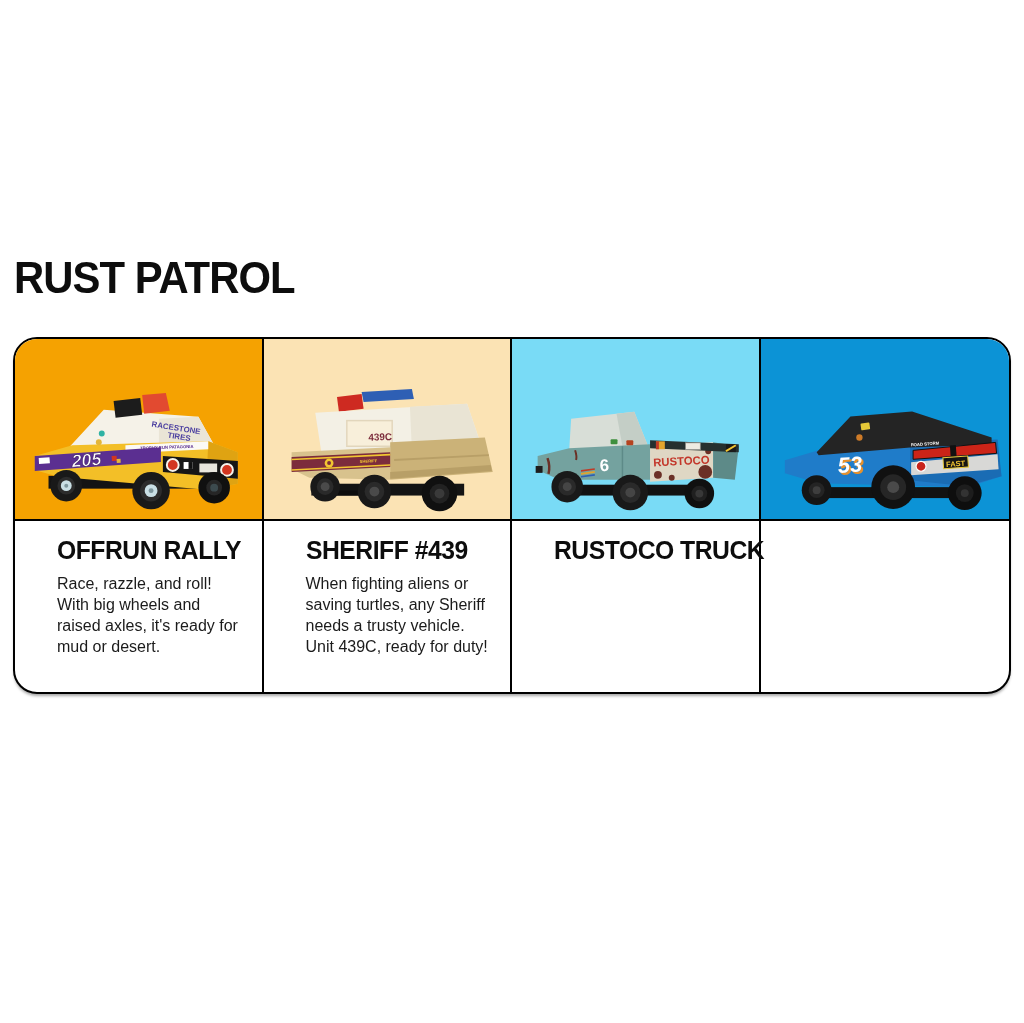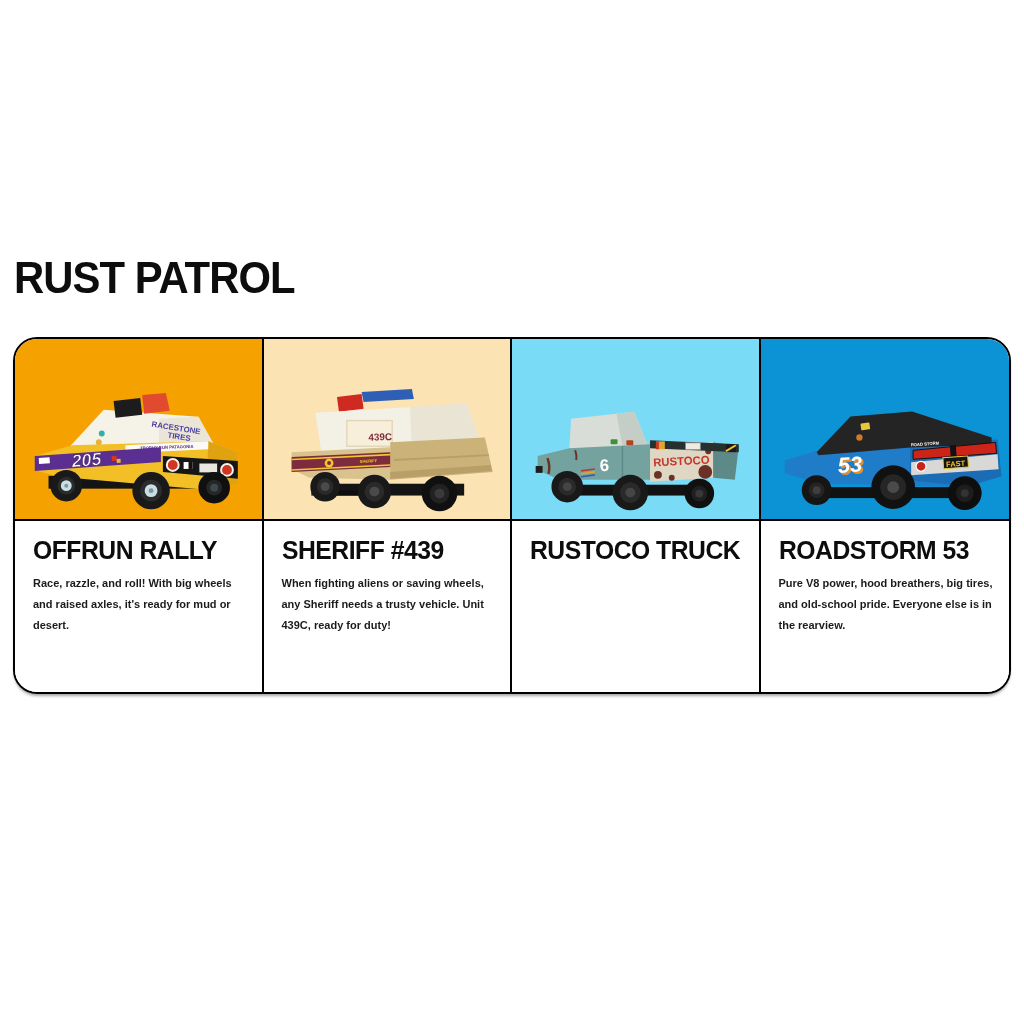--- a/index.html
+++ b/index.html
@@ -16,26 +16,26 @@
   .card{
     position:absolute;left:13px;top:337px;width:998px;height:357px;box-sizing:border-box;
     border:2px solid #000;border-radius:24px;overflow:hidden;background:#fff;
     display:grid;grid-template-columns:repeat(4,1fr);
     box-shadow:0 3px 3px -1px rgba(0,0,0,.35);
   }
   .col{display:flex;flex-direction:column;border-right:2px solid #000;min-width:0;}
   .col:last-child{border-right:none;}
   .img-area{height:180px;border-bottom:2px solid #000;position:relative;}
   .img-area svg{display:block;width:100%;height:100%;}
-  .text-area{flex:1;background:#fff;padding:16px 14px 0 18px;}
+  .text-area{flex:1;background:#fff;padding:16px 14px 0 18px;margin-left:24px;}
   .pname{
     margin:0 0 9px 0;font-size:26px;font-weight:800;letter-spacing:-0.5px;line-height:1.05;
     transform:scaleX(.95);transform-origin:left center;white-space:nowrap;color:#0d0d0d;
   }
-  .pdesc{margin:0;font-size:11px;line-height:21px;font-weight:700;color:#1b1b1b;max-width:222px;}
+  .pdesc{margin:0;font-size:16px;line-height:21px;font-weight:400;color:#1b1b1b;max-width:222px;}
   svg text{font-family:"Liberation Sans","DejaVu Sans",sans-serif;}
   .t-num{font-weight:bold;font-style:italic;}
 </style>
 </head>
 <body>
 
 <h1 class="page-title">RUST PATROL</h1>
 
 <div class="card">
 
@@ -138,21 +138,21 @@
         </g>
         <g>
           <circle cx="178" cy="156" r="18" fill="#101010"></circle>
             <circle cx="178" cy="156" r="10" fill="#222222"></circle>
           <circle cx="178" cy="156" r="5" fill="#3A3A3A"></circle>
         </g>
       </svg>
     </div>
     <div class="text-area">
       <h2 class="pname">SHERIFF #439</h2>
-      <p class="pdesc">When fighting aliens or saving wheels, any Sheriff needs a trusty vehicle. Unit 439C, ready for duty!</p>
+      <p class="pdesc">When fighting aliens or saving turtles, any Sheriff needs a trusty vehicle. Unit 439C, ready for duty!</p>
     </div>
   </section>
 
   <section class="col">
     <div class="img-area" style="background: rgb(121, 219, 246);">
       <svg viewBox="0 0 250 181" preserveAspectRatio="xMidYMid meet">
         <rect x="50" y="147" width="150" height="11" fill="#121212"></rect>
 
         <polygon points="60,80 124,73 138,108 58,112" fill="#D8DED7"></polygon>
         <polygon points="106,75 124,73 138,108 112,108" fill="#C4CEC6"></polygon>
@@ -244,19 +244,15 @@
             <circle cx="133" cy="149" r="13" fill="#262626"></circle>
           <circle cx="133" cy="149" r="6" fill="#4A4A4A"></circle>
         </g>
         <g>
           <circle cx="205" cy="155" r="17" fill="#0e0e0e"></circle>
             <circle cx="205" cy="155" r="9" fill="#1d1d1d"></circle>
           <circle cx="205" cy="155" r="4" fill="#333333"></circle>
         </g>
       </svg>
     </div>
-    <div class="text-area">
-      <h2 class="pname">ROADSTORM 53</h2>
-      <p class="pdesc">Pure V8 power, hood breathers, big tires, and old-school pride. Everyone else is in the rearview.</p>
-    </div>
   </section>
 
 </div>
 
 </body></html>

